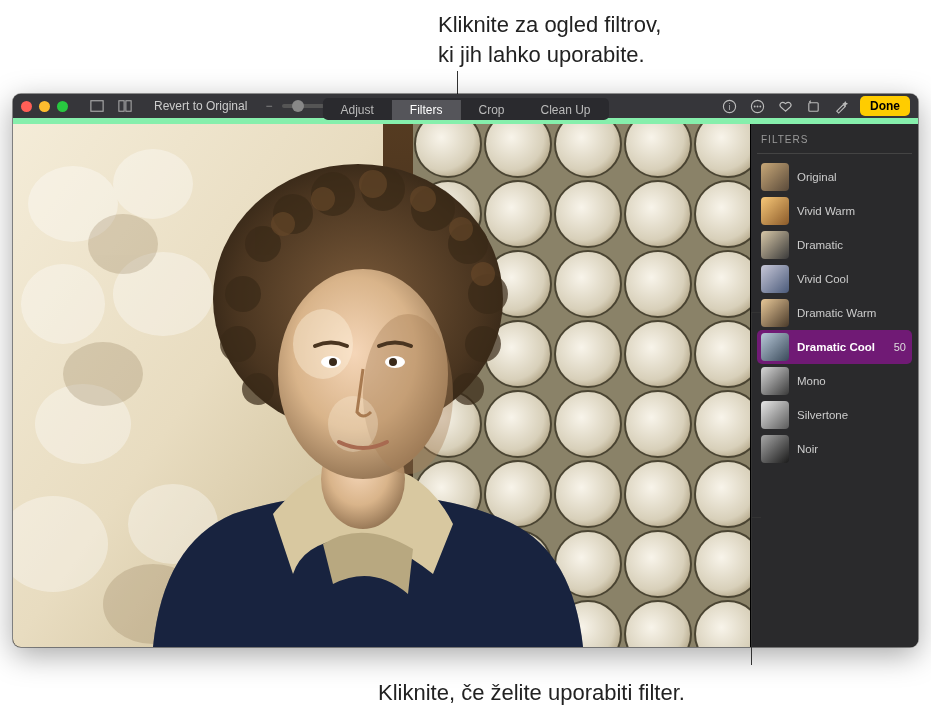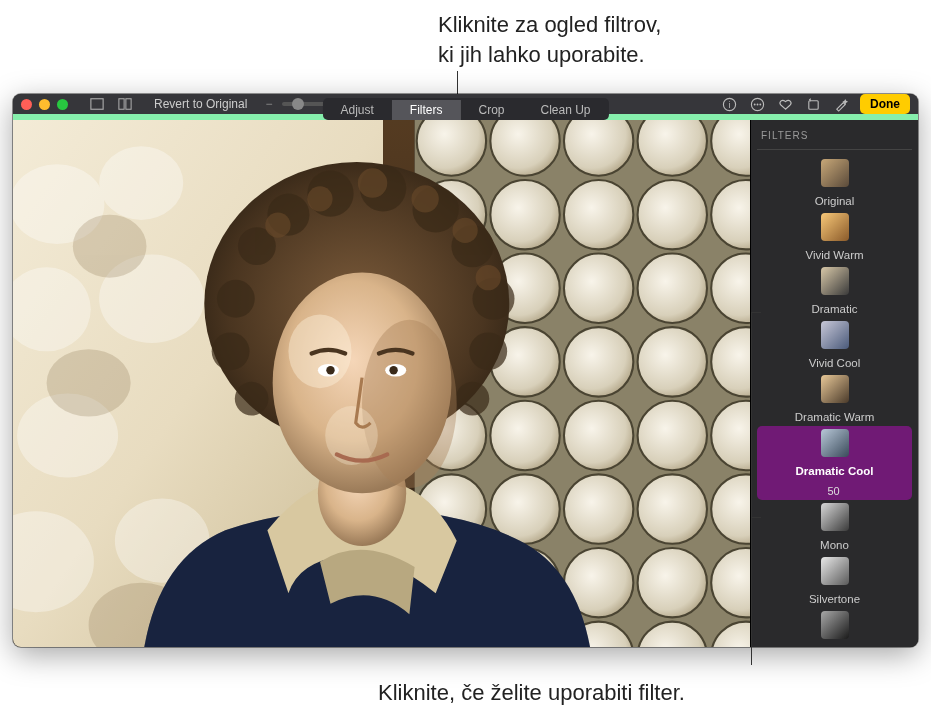--- a/index.html
+++ b/index.html
@@ -129,21 +129,20 @@
   }
   .sidebar-title {
     font-size:10px; letter-spacing:1px; color:#9a9a9a;
     margin: 2px 0 8px 4px;
   }
   .sidebar-divider { height:1px; background:#444; margin:2px 0 6px; }
   .filter-row {
     display:flex; align-items:center; gap:8px;
     padding:3px 4px; border-radius:5px;
     cursor:pointer;
-    flex-direction:column;
   }
   .filter-row.selected { background:#701a75; }
   .filter-row.selected .flabel { font-weight:600; color:#fff; }
   .filter-thumb {
     width:28px; height:28px; border-radius:4px;
     background:linear-gradient(135deg,#8a6a4a,#3a3a4a);
     flex-shrink:0;
   }
   .flabel { flex:1; font-size:11.5px; }
   .fvalue { font-size:11px; color:#ddd; margin-right:2px; }

